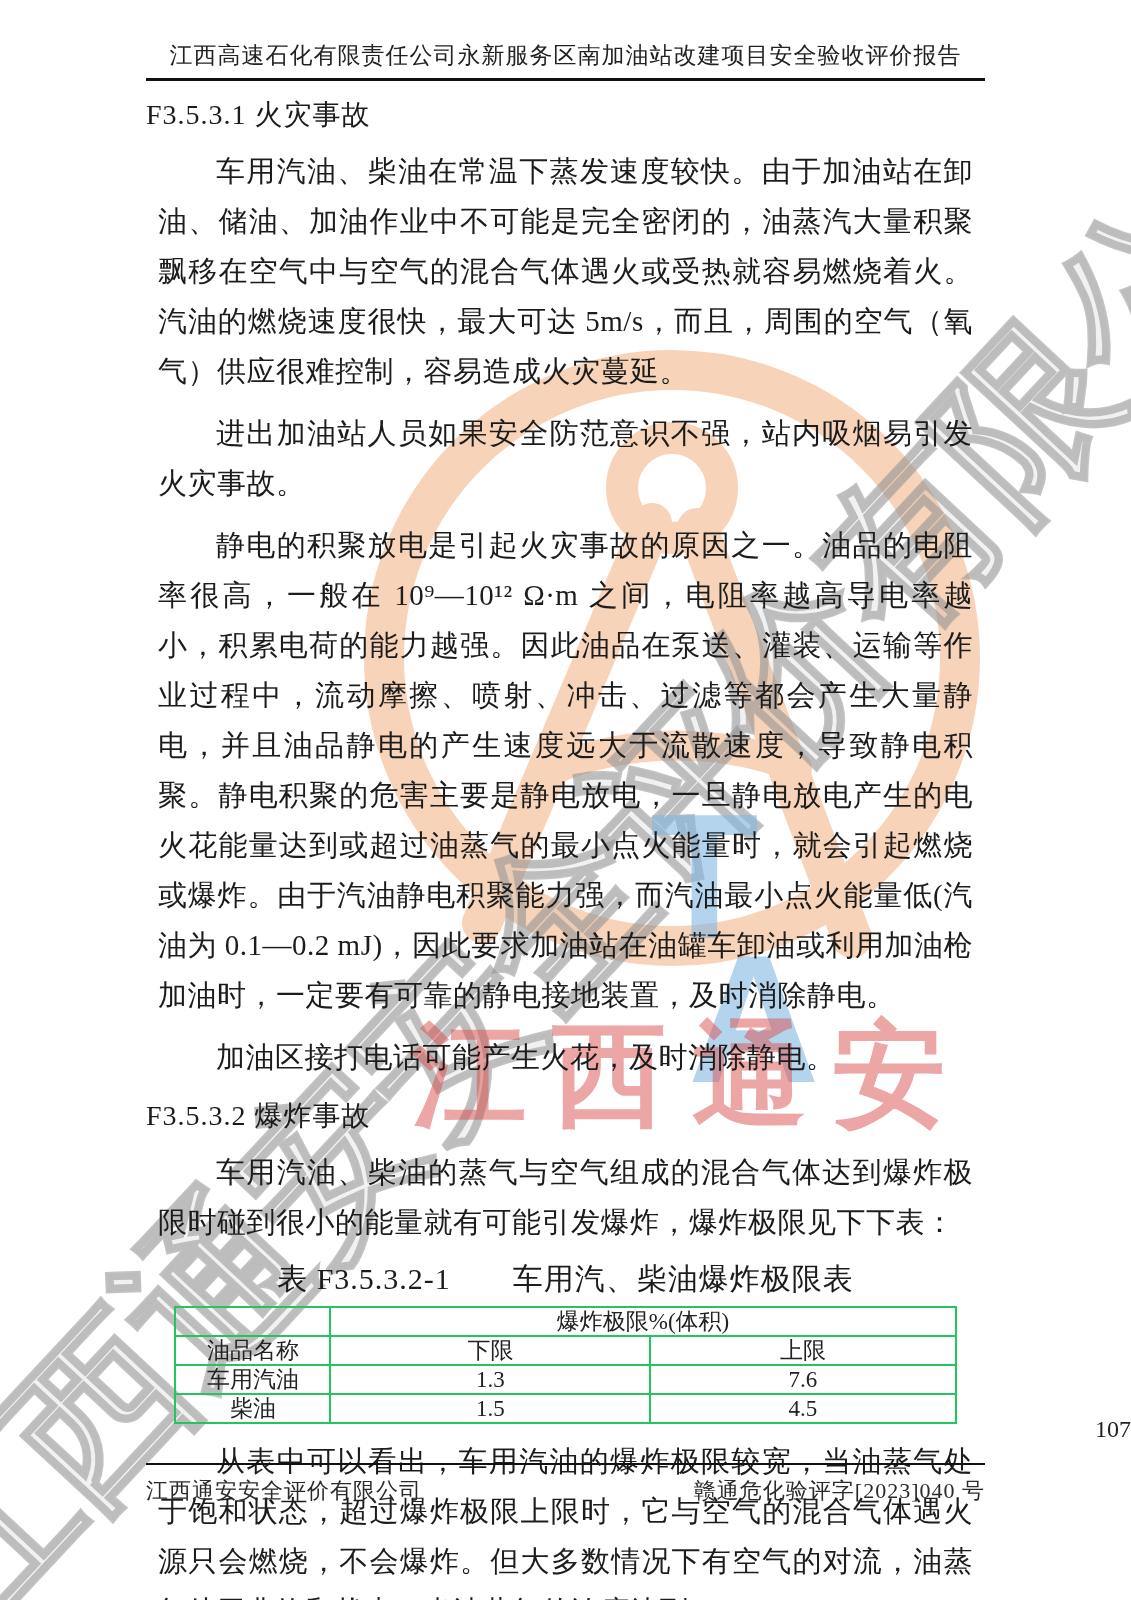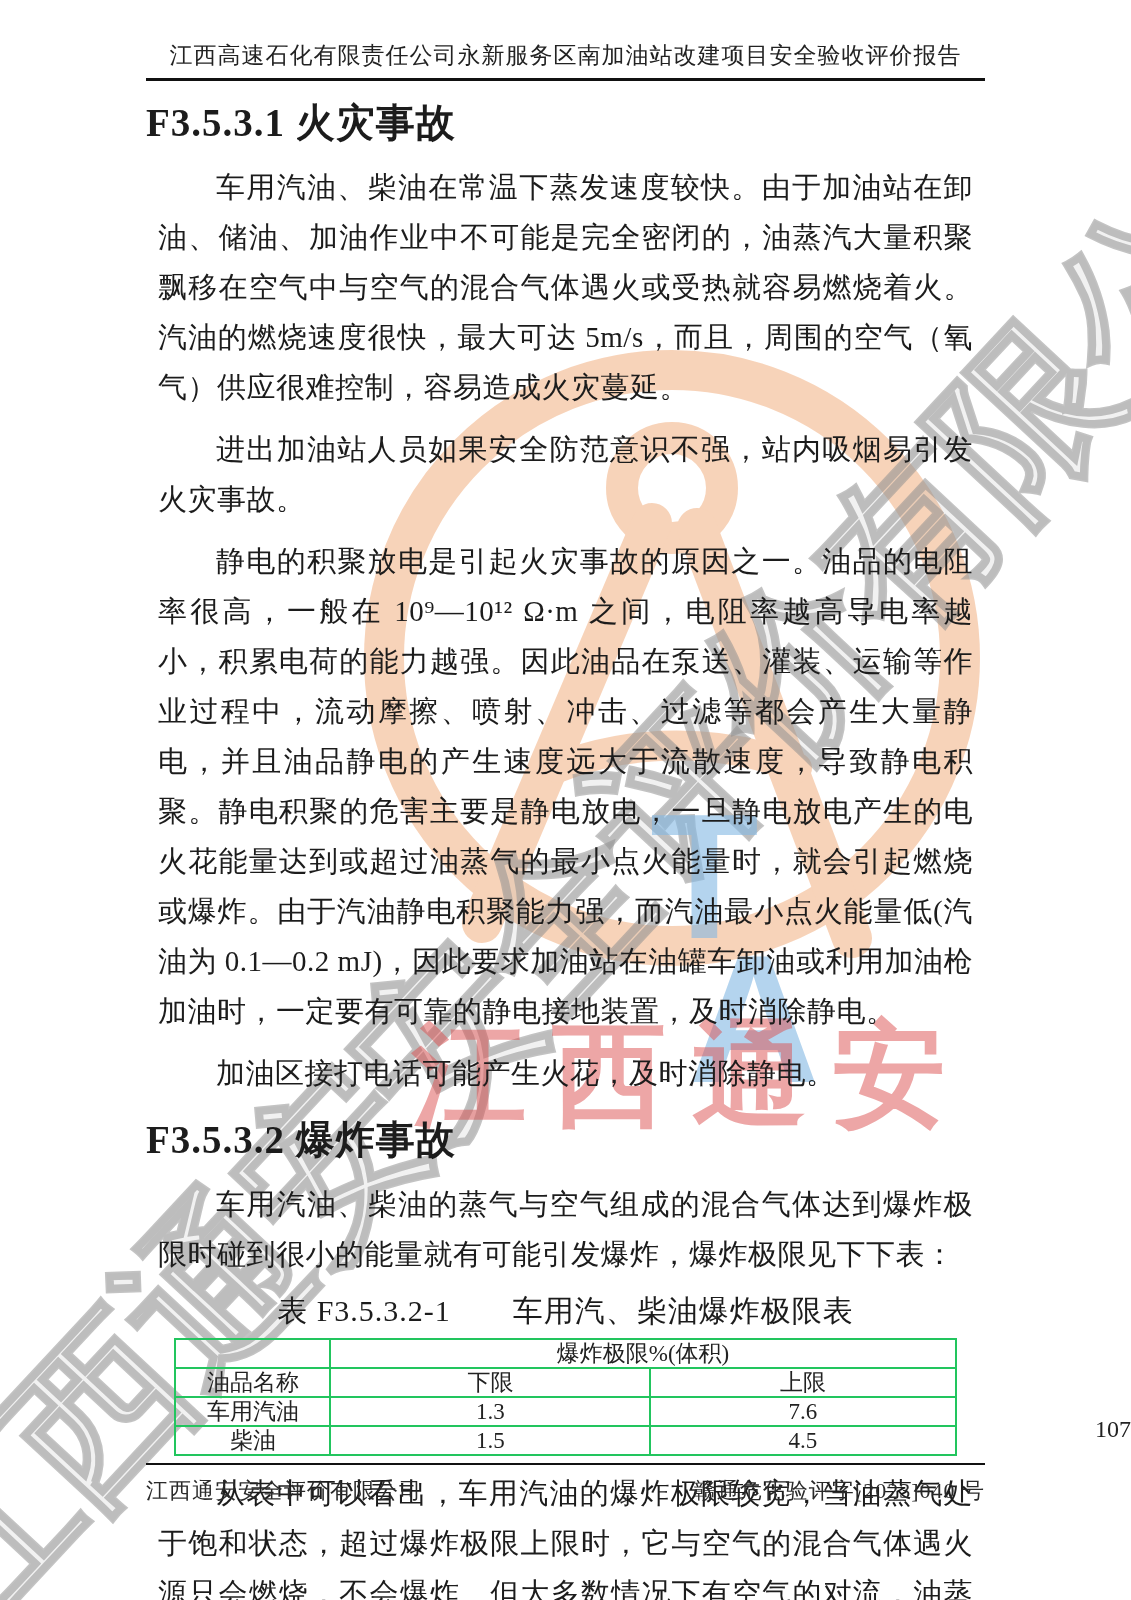--- a/index.html
+++ b/index.html
@@ -54,22 +54,22 @@
     text-align:center;
     font-size:23px;
     letter-spacing:1px;
     color:#222;
   }
   .header-rule{
     border:none;border-top:3px solid #111;
     margin:7px 0 0 0;
   }
   .h-sec{
-    font-size:39px;
-    font-weight:bold;
+    font-size:28px;
+    font-weight:normal;
     margin:15px 0 9px 0;
     letter-spacing:1px;
   }
   .para{
     margin:12px;
     font-size:29px;
     line-height:50px;
     text-align:justify;
     text-indent:2em;
     letter-spacing:0.5px;

